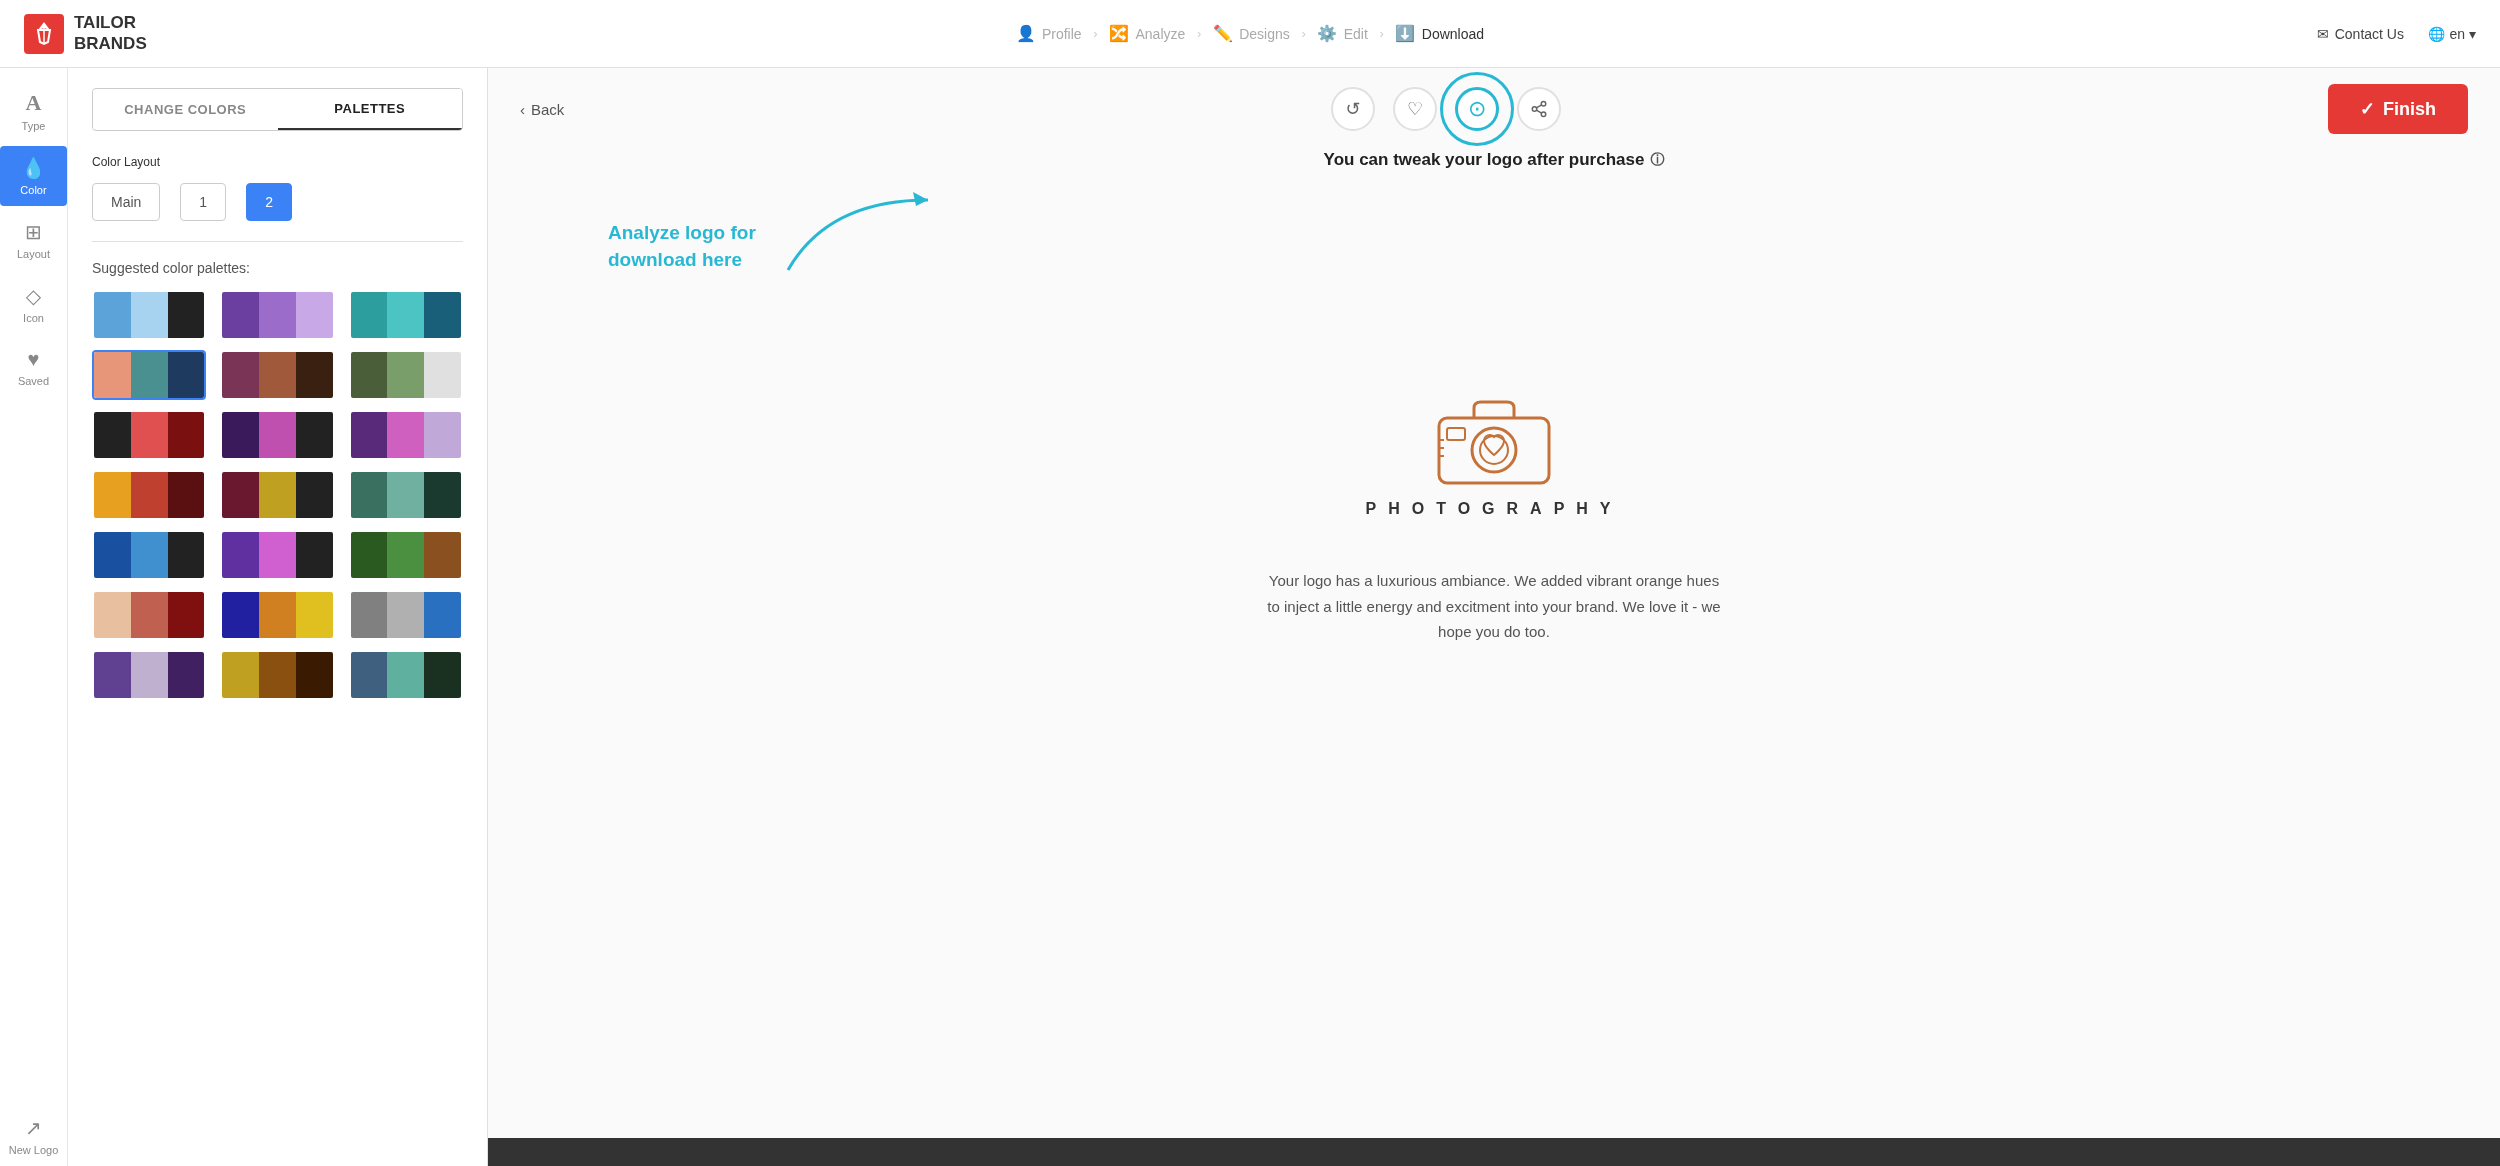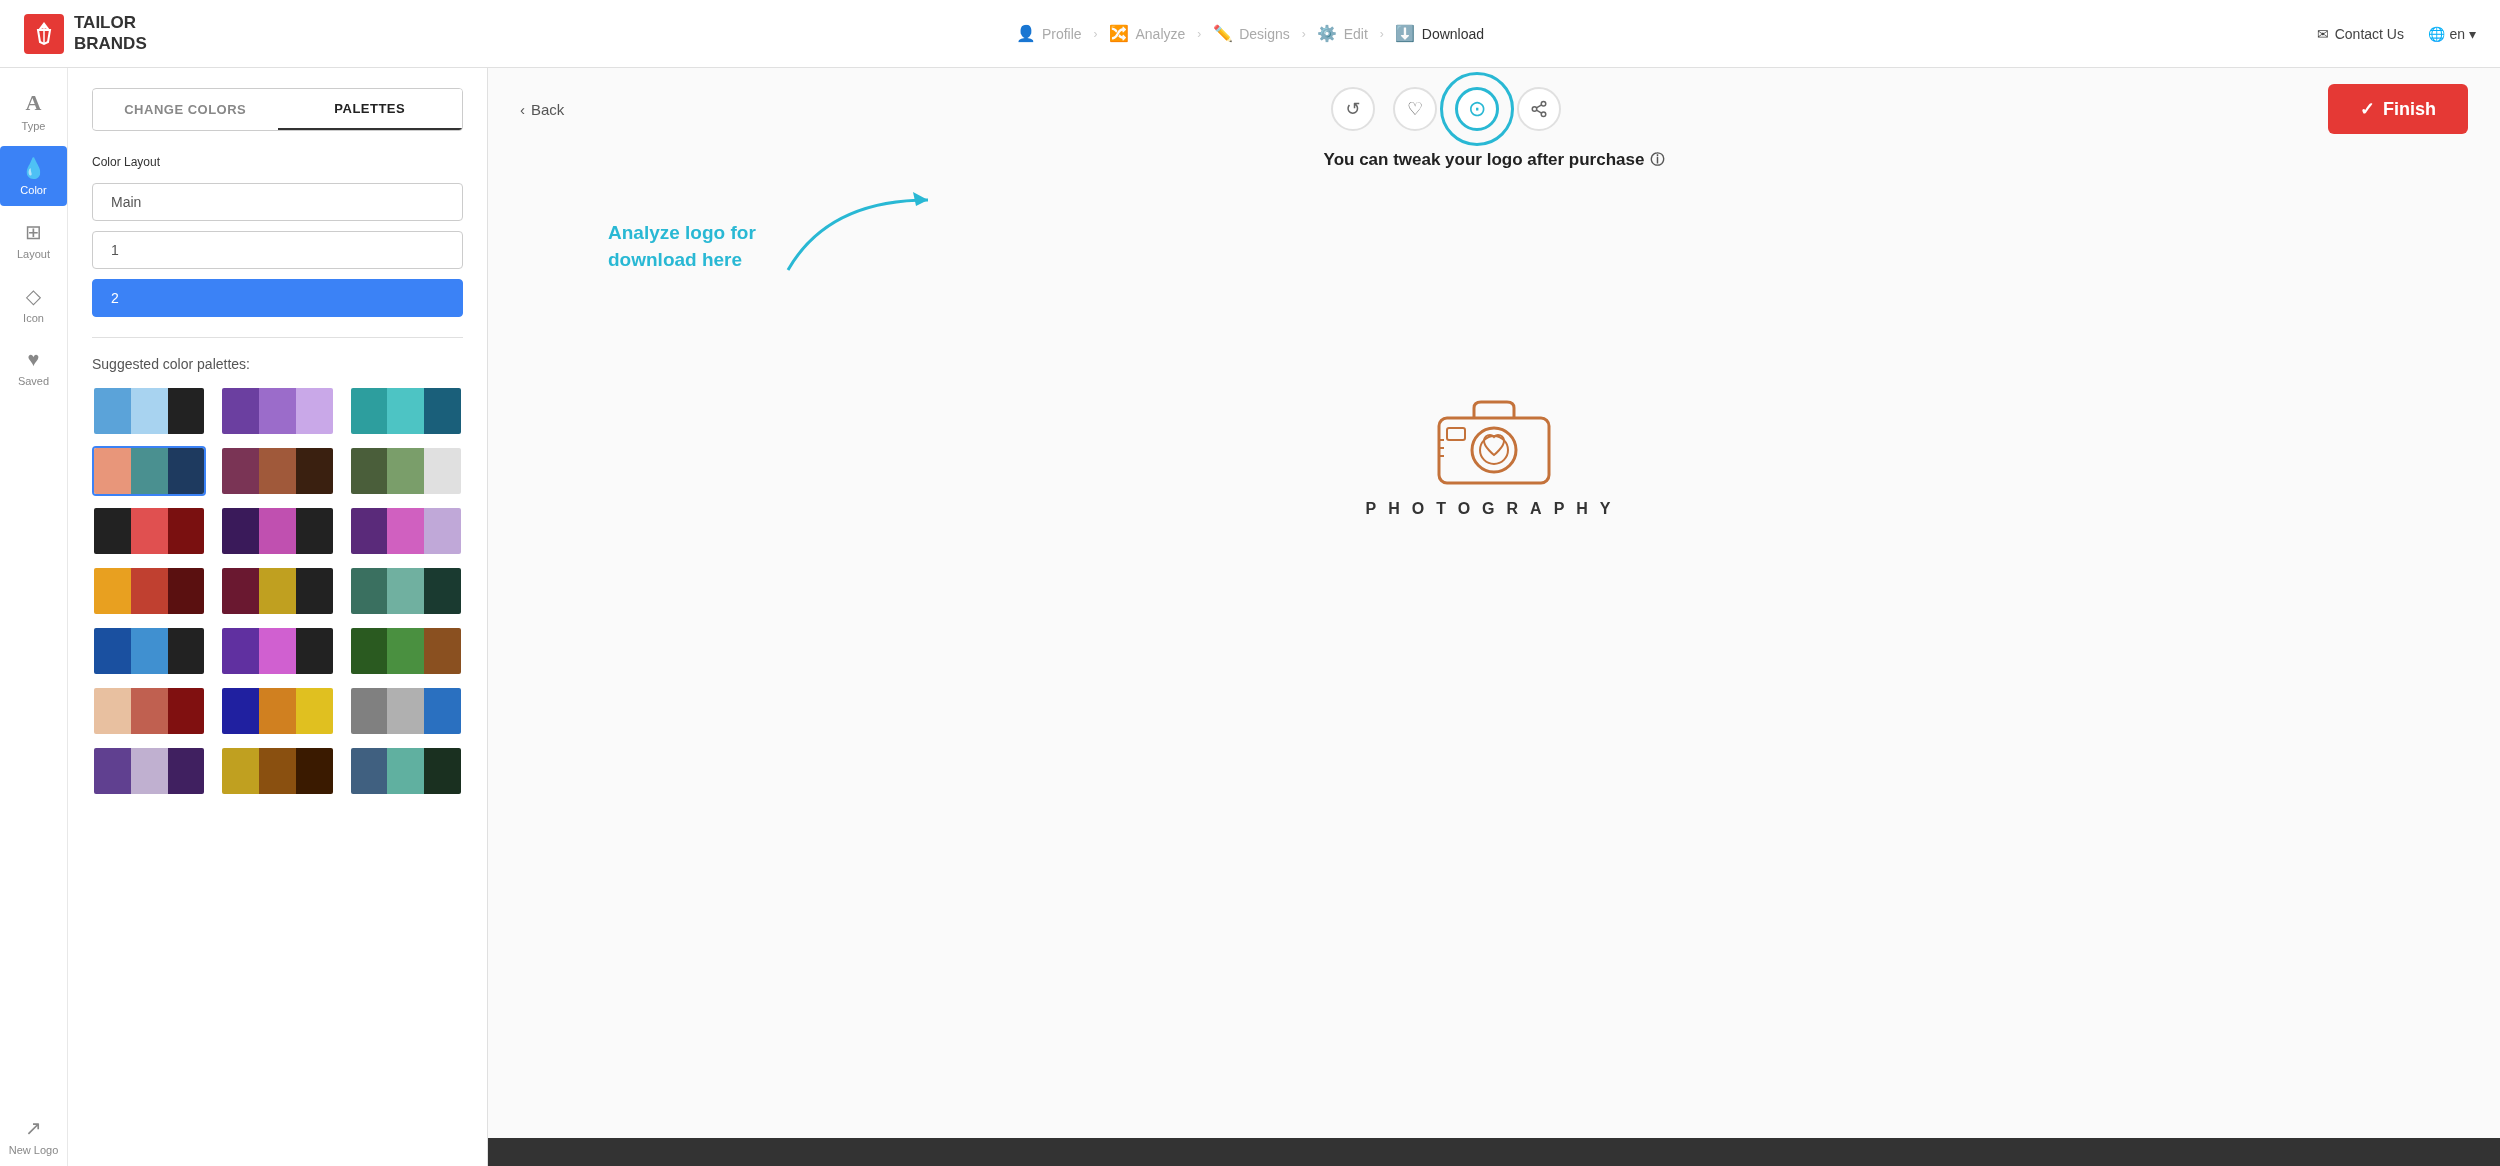--- a/index.html
+++ b/index.html
@@ -53,21 +53,21 @@
     .panel-tabs { display: flex; border: 1px solid #ccc; border-radius: 4px; overflow: hidden; margin-bottom: 24px; align-items: center; }
     .panel-tab {
       flex: 1; padding: 12px; text-align: center; font-size: 13px;
       font-weight: 600; cursor: pointer; background: #fff; color: #444;
       letter-spacing: 0.5px;
     }
     .panel-tab.active { background: #fff; color: #222; border-bottom: 2px solid #333; }
     .panel-tab:not(.active) { color: #888; }
 
     .color-layout-title { font-size: 12px; color: #333; margin-bottom: 14px; font-weight: 400; }
-    .color-layout-options { display: flex; gap: 10px; margin-bottom: 20px; flex-direction: column; }
+    .color-layout-options { display: flex; gap: 20px; margin-bottom: 20px; }
     .color-opt {
       padding: 10px 18px; border: 1px solid #ccc; border-radius: 4px;
       font-size: 14px; cursor: pointer; background: #fff; color: #555;
     }
     .color-opt.active { background: #3b82f6; color: #fff; border-color: #3b82f6; }
 
     .divider { height: 1px; background: #e0e0e0; margin: 6px 0 18px; }
 
     .palettes-title { font-size: 14px; color: #555; margin-bottom: 14px; }
 
@@ -439,18 +439,19 @@
 
       <rect x="18" y="38" width="18" height="12" rx="2" stroke="#c4723a" stroke-width="2" fill="none"></rect>
 
       <line x1="10" y1="48" x2="10" y2="78" stroke="#c4723a" stroke-width="2"></line>
       <line x1="10" y1="50" x2="15" y2="50" stroke="#c4723a" stroke-width="2"></line>
       <line x1="10" y1="58" x2="15" y2="58" stroke="#c4723a" stroke-width="2"></line>
       <line x1="10" y1="66" x2="15" y2="66" stroke="#c4723a" stroke-width="2"></line>
     </svg>
 
     <div class="logo-tagline">PHOTOGRAPHY</div>
+    <div class="logo-description">Your logo has a luxurious ambiance. We added vibrant orange hues to inject a little energy and excitment into your brand. We love it - we hope you do too.</div>
   </div>
 </div>
 
 <div class="status-bar">
   <span>https://studio.tailorbrands.com</span>
 </div>
 
 </body></html>

